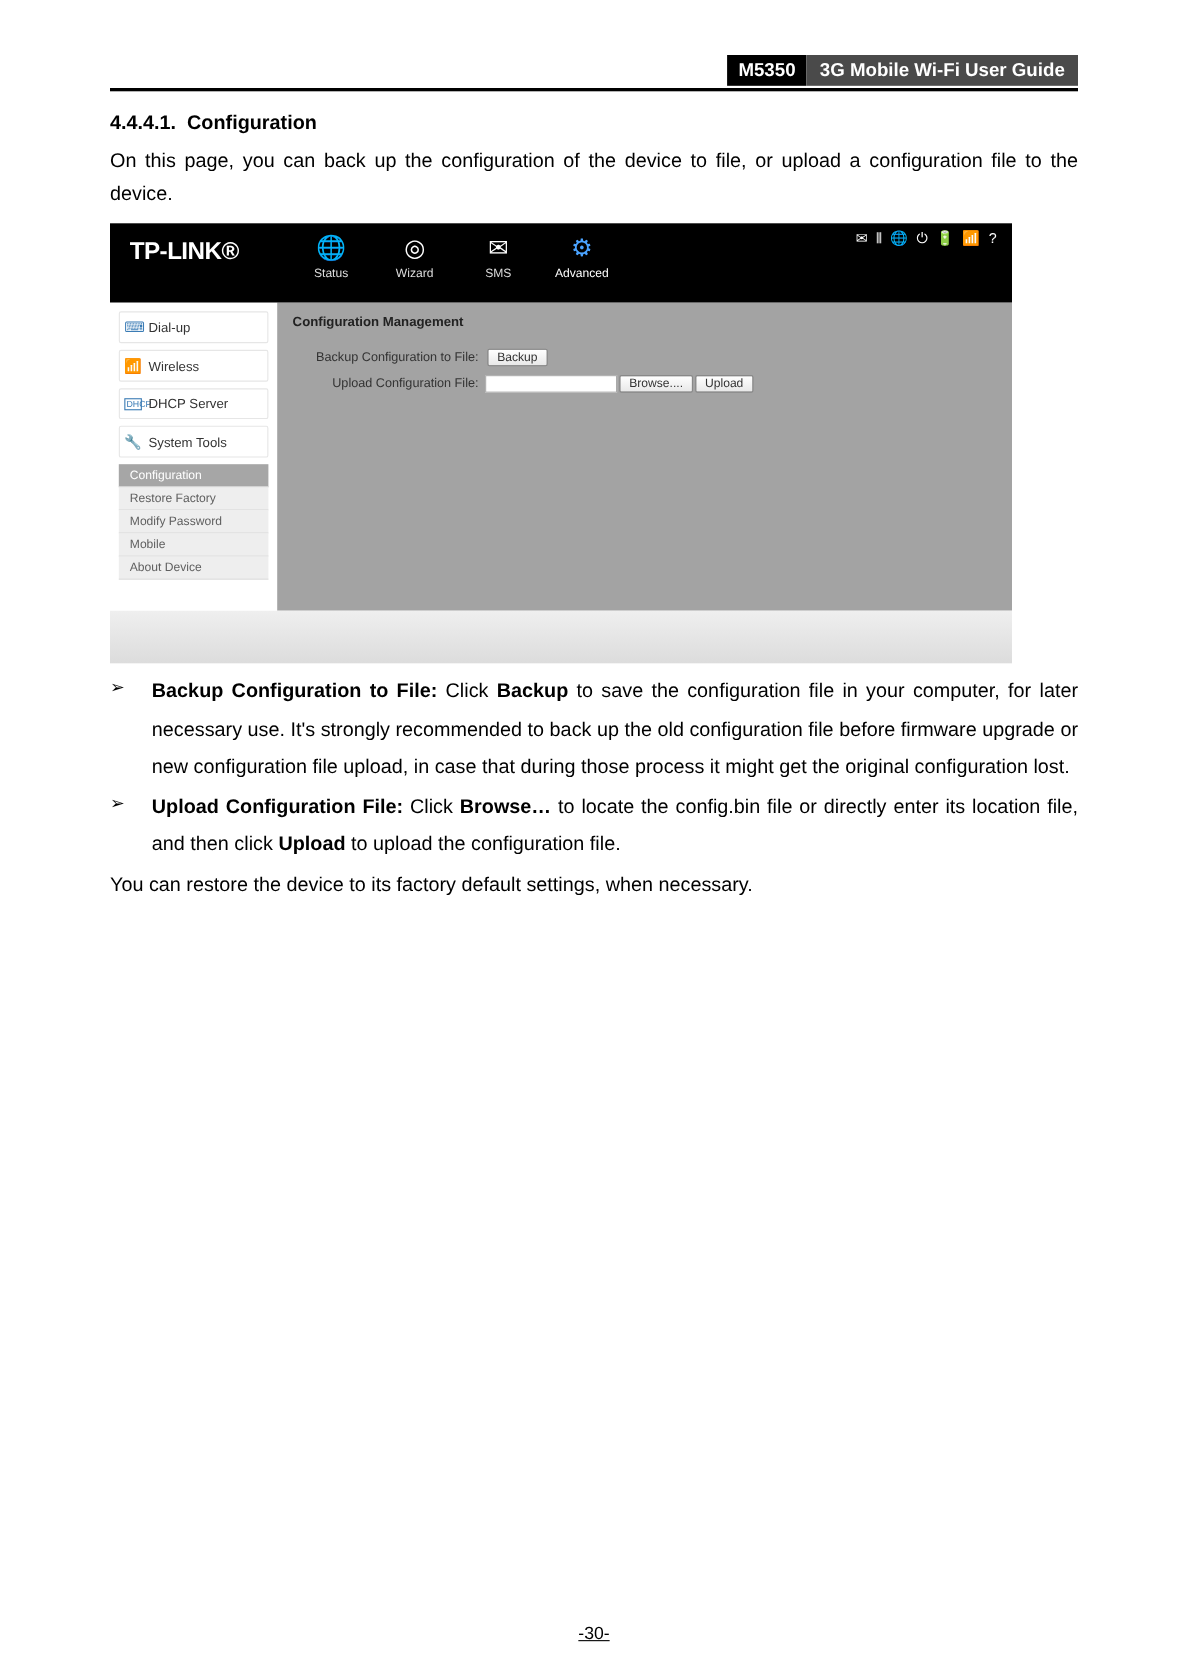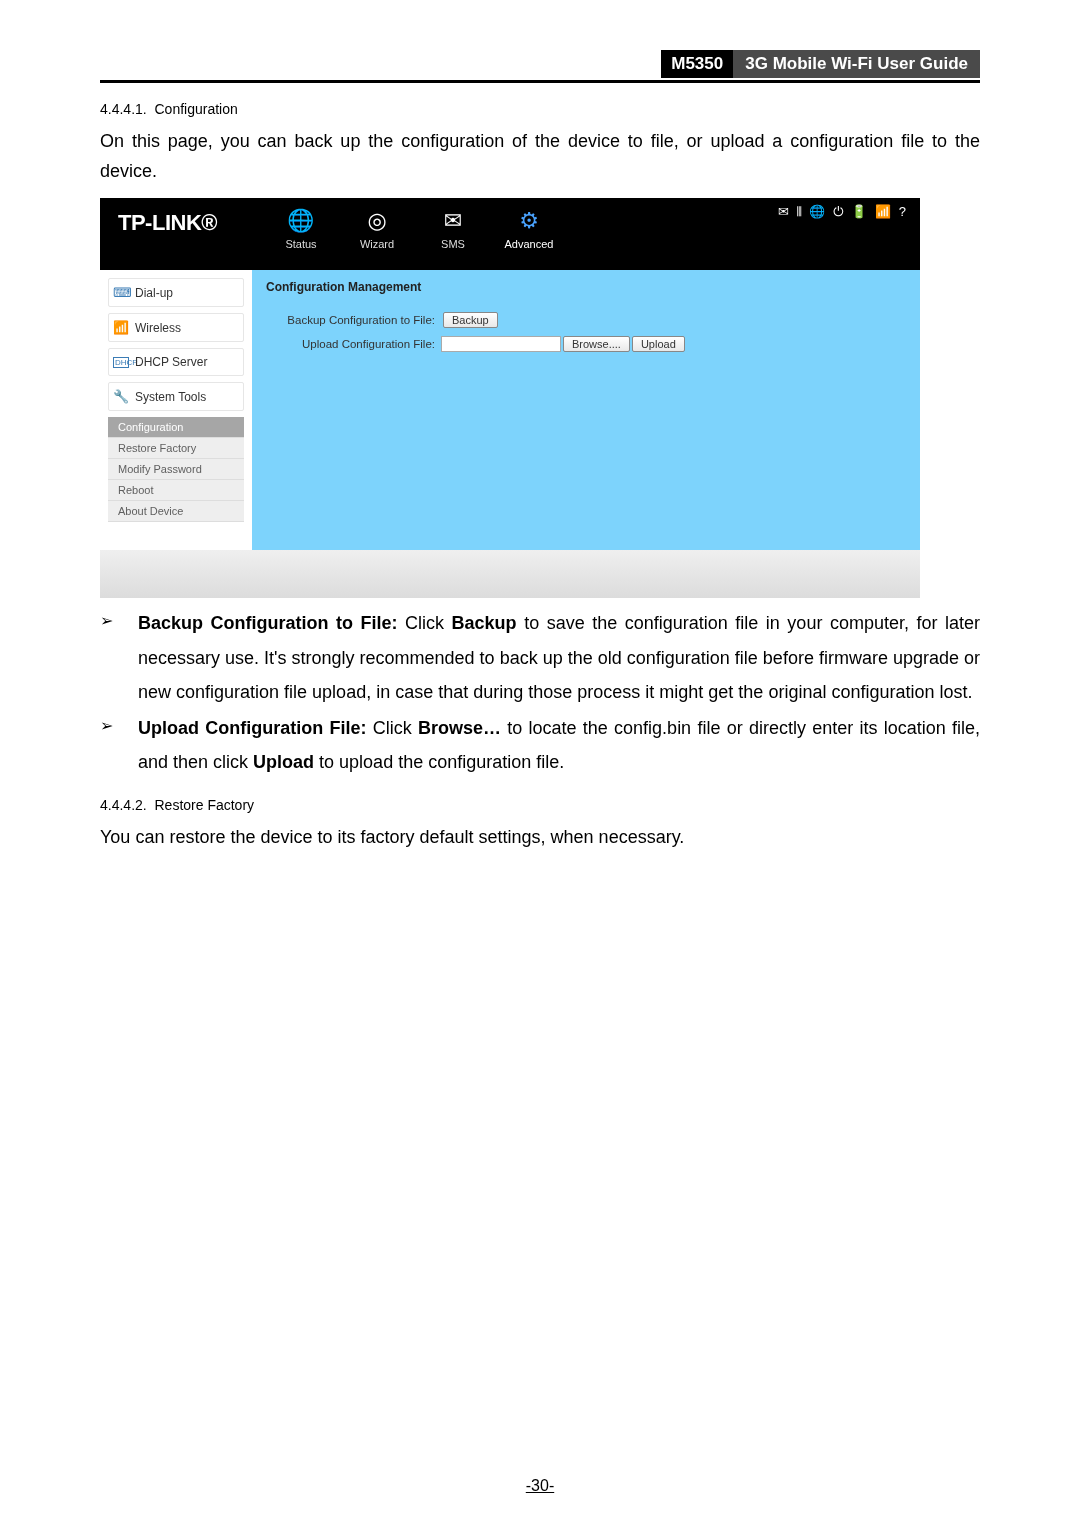--- a/index.html
+++ b/index.html
@@ -42,22 +42,22 @@
     padding: 4px 12px;
     vertical-align: middle;
   }
   .body-text {
     font-size: 18px;
     line-height: 1.65;
     text-align: justify;
     margin: 6px 0 12px 0;
   }
   .section-heading {
-    font-size: 14px;
-    font-weight: normal;
+    font-size: 18px;
+    font-weight: bold;
     margin: 18px 0 10px 0;
   }
   .screenshot {
     width: 820px;
     height: 400px;
     background: #fff;
     margin: 4px 0 8px 0;
     position: relative;
     font-family: Arial, sans-serif;
   }
@@ -143,21 +143,21 @@
     padding: 4px 10px;
     border-bottom: 1px solid #ddd;
   }
   .ss-sub.active {
     background: #a6a6a6;
     color: #fff;
   }
   .ss-content {
     flex: 1;
     padding: 10px 14px;
-    background: #7dd3fc;
+    background: #a3a3a3;
   }
   .ss-panel-title {
     font-size: 12px;
     font-weight: bold;
     color: #222;
     margin-bottom: 18px;
   }
   .ss-row {
     display: flex;
     align-items: center;
@@ -284,21 +284,21 @@
           <span class="mic" style="font-size:8px;border:1px solid #3b7cb5;padding:0 1px;">DHCP</span>
           <span>DHCP Server</span>
         </div>
         <div class="ss-menu-item">
           <span class="mic">🔧</span>
           <span>System Tools</span>
         </div>
         <div class="ss-sub active">Configuration</div>
         <div class="ss-sub">Restore Factory</div>
         <div class="ss-sub">Modify Password</div>
-        <div class="ss-sub">Reboot</div>
+        <div class="ss-sub">Mobile</div>
         <div class="ss-sub">About Device</div>
       </div>
 
       <div class="ss-content">
         <div class="ss-panel-title">Configuration Management</div>
         <div class="ss-row">
           <span class="ss-label">Backup Configuration to File:</span>
           <span class="ss-btn">Backup</span>
         </div>
         <div class="ss-row">
@@ -322,21 +322,18 @@
       </div>
     </div>
     <div class="bullet-item">
       <div class="bullet-marker">➢</div>
       <div class="bullet-text">
         <b>Upload Configuration File:</b><span> Click </span><b>Browse…</b><span> to locate the config.bin file or directly enter its location file, and then click </span><b>Upload</b><span> to upload the configuration file.</span>
       </div>
     </div>
   </div>
 
-  <p class="section-heading">
-    <span>4.4.4.2.</span>&nbsp;&nbsp;<span>Restore Factory</span>
-  </p>
 
   <p class="body-text" style="text-align:left;">You can restore the device to its factory default settings, when necessary.</p>
 
 </div>
 
 <div class="page-number">-30-</div>
 
 </body></html>

